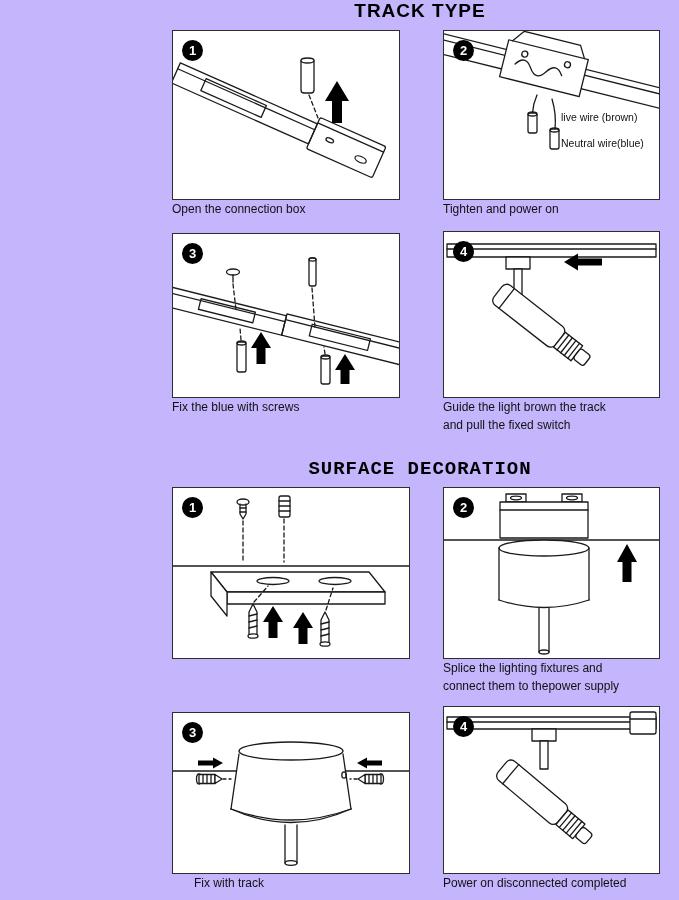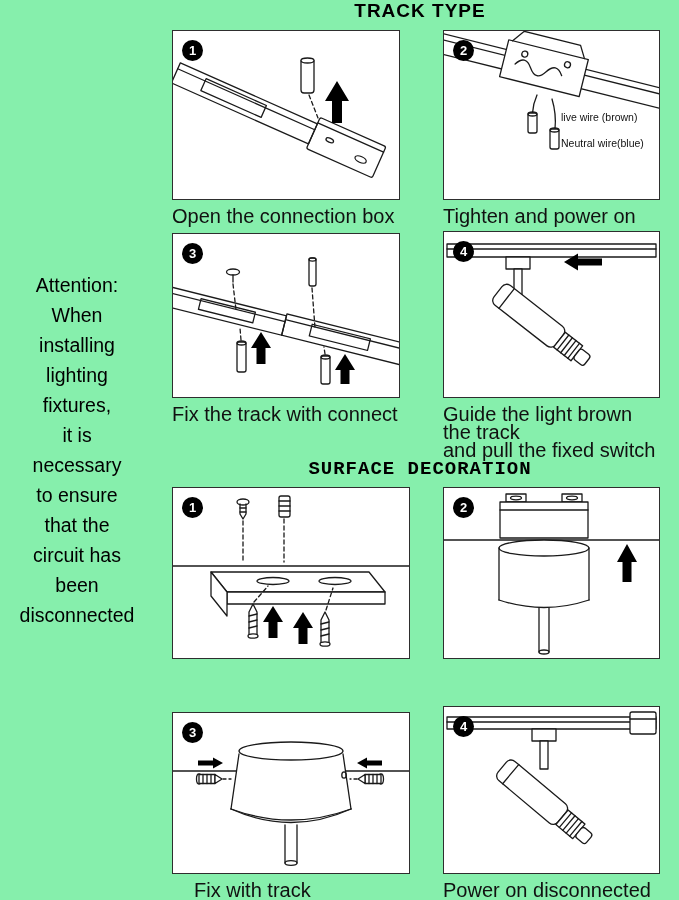--- a/index.html
+++ b/index.html
@@ -1,55 +1,43 @@
 <!DOCTYPE html>
 <html><head>
 <meta charset="utf-8">
 <style>
   * { margin:0; padding:0; box-sizing:border-box; }
   html,body { background:#fff; }
   body { font-family:"Liberation Sans", sans-serif; color:#111; }
-  .page { position:relative; width:679px; height:900px; background:#86efac; overflow:hidden; }
+  .page { position:relative; width:679px; height:900px; background:#c4b5fd; overflow:hidden; }
 
   .section-title { position:absolute; left:170px; width:500px; text-align:center;
                    font-size:19px; font-weight:700; letter-spacing:1px; color:#000; }
   .attention { position:absolute; left:0; top:270px; width:154px; text-align:center;
                font-size:19.5px; line-height:30px; color:#000; white-space:pre-line; }
 
   .step { position:absolute; }
   .panel { position:relative; border:1px solid #2e2e2e; background:#fff; }
   .art { position:absolute; left:0; top:0; width:100%; height:100%; display:block; }
   .badge { position:absolute; left:9px; top:9px; width:21px; height:21px; border-radius:50%;
            background:#000; color:#fff; font-size:13px; font-weight:700;
            display:flex; align-items:center; justify-content:center; }
-  .caption { margin-top:7px; font-size:20px; line-height:18px; color:#111; white-space:pre-line; }
+  .caption { font-size:12px; line-height:18px; color:#111; white-space:pre-line; }
   .caption.indent { padding-left:22px; }
 
   .ln { stroke:#1a1a1a; fill:none; stroke-width:1.3; stroke-linecap:round; stroke-linejoin:round; }
   svg text { font-family:"Liberation Sans", sans-serif; font-size:10.5px; fill:#111; stroke:none; }
 </style>
 </head>
 <body>
 
 <div class="page">
 
   <h1 class="section-title" style="top:0;">TRACK TYPE</h1>
 
-  <div class="attention">Attention:
-When
-installing
-lighting
-fixtures,
-it is
-necessary
-to ensure
-that the
-circuit has
-been
-disconnected</div>
 
   <figure class="step" style="left:172px; top:30px; width:228px;">
     <div class="panel" style="height:170px;">
       <svg class="art" viewBox="0 0 226 168">
         <g class="ln">
           <g transform="rotate(24 113 92)">
             <rect x="-8" y="80" width="150" height="22"></rect>
             <line x1="-8" y1="86.5" x2="142" y2="86.5"></line>
             <rect x="22" y="84" width="66" height="13"></rect>
             <rect x="142" y="73" width="72" height="34" rx="2"></rect>
@@ -135,21 +123,21 @@
             <rect x="148" y="122" width="9" height="28" rx="2" fill="#fff"></rect>
             <ellipse cx="152.5" cy="123" rx="4.5" ry="2"></ellipse>
             <line x1="152" y1="120" x2="151" y2="113" stroke-dasharray="4 3"></line>
           </g>
         </g>
         <path fill="#000" d="M83.5 130 L83.5 114 L78 114 L88 98 L98 114 L92.5 114 L92.5 130 Z"></path>
         <path fill="#000" d="M167.5 150 L167.5 136 L162 136 L172 120 L182 136 L176.5 136 L176.5 150 Z"></path>
       </svg>
       <span class="badge">3</span>
     </div>
-    <figcaption class="caption">Fix the track with connect</figcaption>
+    <figcaption class="caption">Fix the blue with screws</figcaption>
   </figure>
 
   <figure class="step" style="left:443px; top:231px; width:217px;">
     <div class="panel" style="height:167px;">
       <svg class="art" viewBox="0 0 215 165">
         <g class="ln">
           <g>
             <rect x="3" y="12" width="209" height="13"></rect>
             <line x1="3" y1="17" x2="212" y2="17"></line>
           </g>
@@ -251,20 +239,22 @@
           <g>
             <line x1="95" y1="120" x2="95" y2="164"></line>
             <line x1="105" y1="120" x2="105" y2="164"></line>
             <ellipse cx="100" cy="164" rx="5" ry="2"></ellipse>
           </g>
         </g>
         <path fill="#000" d="M178.5 94 L178.5 74 L173 74 L183 56 L193 74 L187.5 74 L187.5 94 Z"></path>
       </svg>
       <span class="badge">2</span>
     </div>
+    <figcaption class="caption">Splice the lighting fixtures and
+connect them to thepower supply</figcaption>
   </figure>
 
   <figure class="step" style="left:172px; top:712px; width:238px;">
     <div class="panel" style="height:162px;">
       <svg class="art" viewBox="0 0 236 160">
         <g class="ln">
           <line x1="0" y1="58" x2="236" y2="58"></line>
           <g>
             <polygon points="66,40 170,40 178,96 58,96" fill="#fff" stroke="none"></polygon>
             <ellipse cx="118" cy="38" rx="52" ry="9" fill="#fff"></ellipse>

